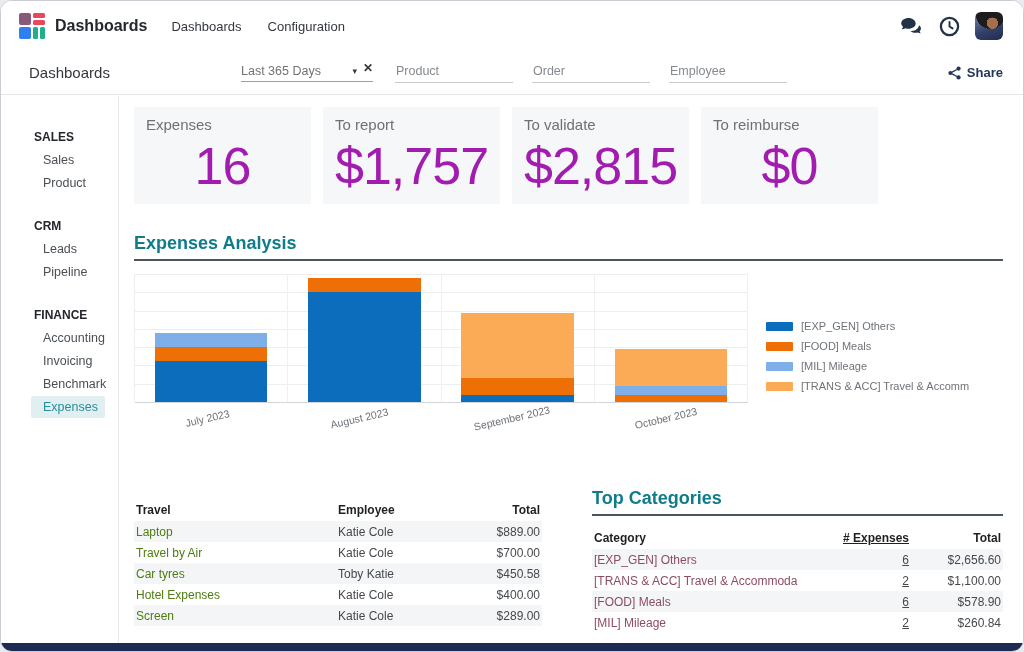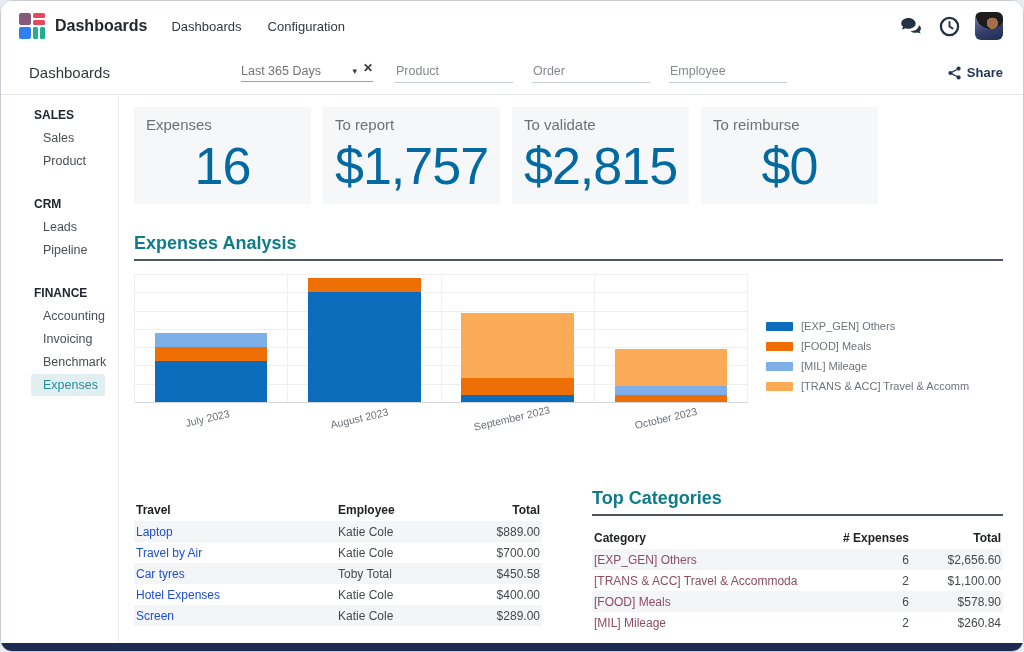--- a/index.html
+++ b/index.html
@@ -33,34 +33,34 @@
   .breadcrumb { font-size:15px; color:#33373c; width:212px; }
   .filter-group { display:flex; align-items:center; border-bottom:1px solid #9aa0a6; padding-bottom:3px; width:132px; margin-right:22px; cursor:pointer; }
   .filter-value { font-size:12.5px; color:#737373; flex:1; }
   .caret { font-size:9px; color:#34383d; margin-right:6px; }
   .filter-x { font-size:12px; font-weight:700; color:#34383d; position:relative; top:-3px; }
   .flt-input { width:118px; margin-right:19px; border:none; outline:none; border-bottom:1px solid #c8ccd0; font-size:12.5px; color:#34383d; padding:2px 1px 4px; font-family:"Liberation Sans",sans-serif; background:transparent; }
   .flt-input::placeholder { color:#85898e; }
   .share-btn { margin-left:auto; display:flex; align-items:center; gap:6px; font-size:13px; font-weight:700; color:#243757; cursor:pointer; }
 
   
-  .sidebar { position:absolute; left:0; top:95px; bottom:8px; width:118px; border-right:1px solid #e8eaed; background:#fff; padding-top:8px; overflow:hidden; }
+  .sidebar { position:absolute; left:0; top:95px; bottom:8px; width:118px; border-right:1px solid #e8eaed; background:#fff; padding-top:30px; overflow:hidden; }
   .side-section { margin-bottom:21px; }
   .side-title { padding:4px 6px 4px 33px; font-size:12px; font-weight:700; color:#23262b; }
   .side-item { margin:1px 13px 1px 30px; padding:4px 0 4px 12px; font-size:12.5px; color:#4a4f55; cursor:pointer; border-radius:2px; white-space:nowrap; }
   .side-item.selected { background:#e2eff1; color:#268f9c; }
 
   
   .main { position:absolute; left:118px; top:95px; right:0; bottom:8px; overflow:hidden; padding:0 20px 0 15px; background:#fff; }
 
   
   .kpi-row { display:flex; gap:12px; margin-top:11px; }
   .kpi-card { width:177px; height:97px; background:#f6f7f9; padding:9px 12px; }
   .kpi-label { font-size:15px; color:#6d7175; }
-  .kpi-value { font-size:52px; color:#0369a1; text-align:center; line-height:66px; letter-spacing:-1px; }
+  .kpi-value { font-size:52px; color:#a21caf; text-align:center; line-height:66px; letter-spacing:-1px; }
 
   
   .sec-title { font-size:18px; font-weight:700; color:#0f7c8a; padding-bottom:5px; border-bottom:2px solid #4c5661; }
   .analysis { margin-top:29px; }
 
   
   .chart-row { display:flex; margin-top:13px; }
   .y-axis { width:46px; position:relative; height:128px; }
   .y-tick { position:absolute; right:7px; transform:translateY(-55%); font-size:10.5px; color:#6c7177; }
   .plot-col { width:614px; }
@@ -81,24 +81,24 @@
 
   
   .tables { display:flex; margin-top:44px; }
   .tbl-left { width:408px; margin-right:50px; }
   .tbl-right { flex:1; position:relative; }
   .tbl { width:100%; border-collapse:collapse; font-size:12px; color:#45484c; margin-top:11px; }
   .tbl th { font-weight:700; color:#1e2022; padding:4px 2px; text-align:left; white-space:nowrap; }
   .tbl td { padding:3.5px 2px; white-space:nowrap; }
   .tbl th.num, .tbl td.num { text-align:right; }
   .tbl tbody tr:nth-child(odd) { background:#f4f5f7; }
-  .link-teal { color:#1d4ed8; cursor:pointer; }
+  .link-teal { color:#4d7c0f; cursor:pointer; }
   .link-maroon { color:#8d4c63; cursor:pointer; }
   .col-expense { width:202px; }
-  .col-count { width:110px; }
+  .col-count { width:110px;text-decoration:underline; }
   .col-total { width:92px; }
 </style>
 </head>
 <body>
 
 <div class="window">
 
   <div class="navbar">
     <div class="logo">
       <span class="lg-purple"></span>
@@ -290,21 +290,21 @@
                 <td>Katie Cole</td>
                 <td class="num col-total">$889.00</td>
               </tr>
               <tr>
                 <td class="col-expense"><span class="link-teal">Travel by Air</span></td>
                 <td>Katie Cole</td>
                 <td class="num col-total">$700.00</td>
               </tr>
               <tr>
                 <td class="col-expense"><span class="link-teal">Car tyres</span></td>
-                <td>Toby Total</td>
+                <td>Toby Katie</td>
                 <td class="num col-total">$450.58</td>
               </tr>
               <tr>
                 <td class="col-expense"><span class="link-teal">Hotel Expenses</span></td>
                 <td>Katie Cole</td>
                 <td class="num col-total">$400.00</td>
               </tr>
               <tr>
                 <td class="col-expense"><span class="link-teal">Screen</span></td>
                 <td>Katie Cole</td>

